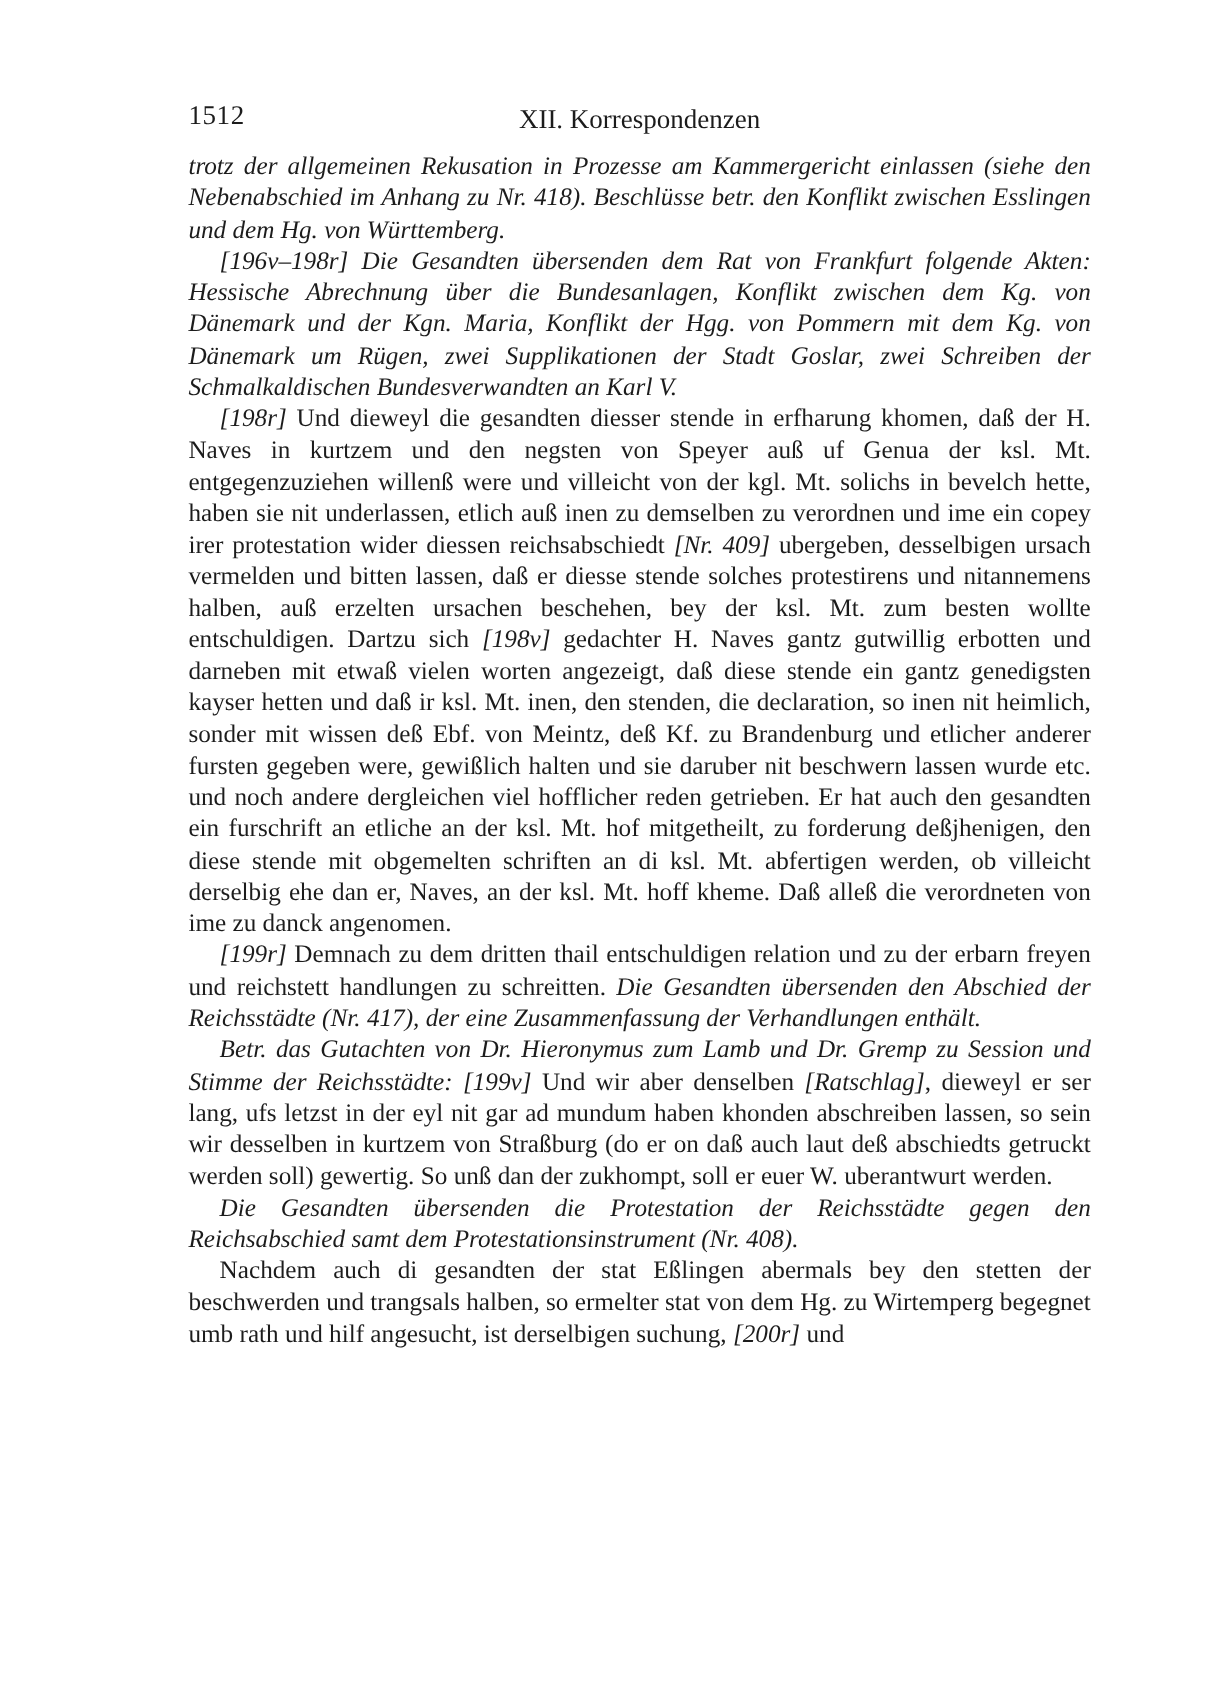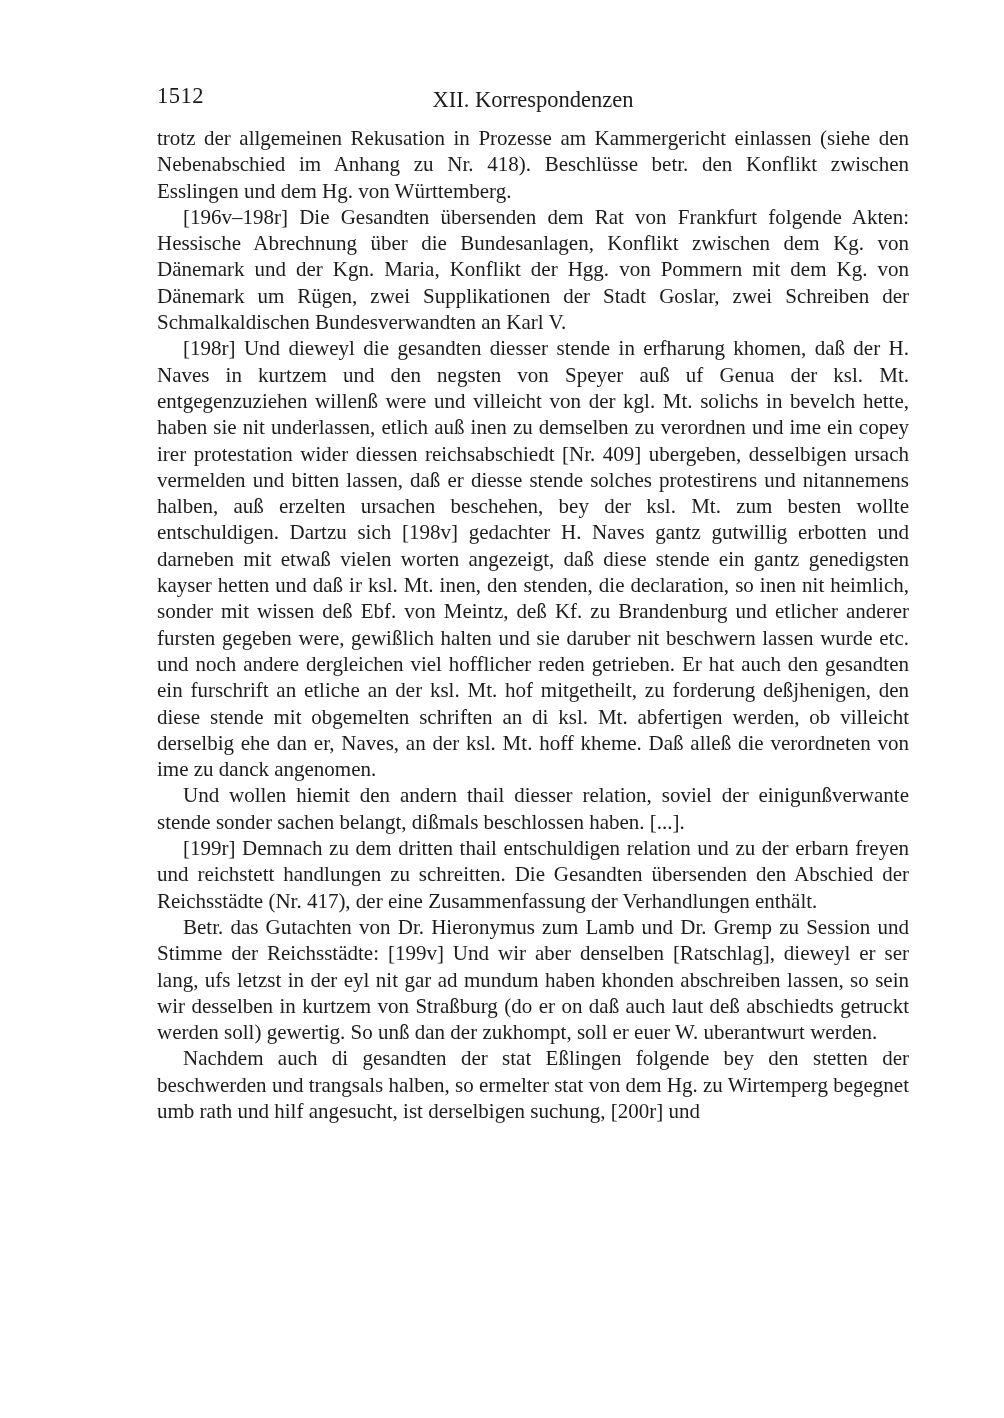--- a/index.html
+++ b/index.html
@@ -53,37 +53,38 @@
     text-rendering:optimizeLegibility;
   }
   .text-body p{
     margin:0;
     padding:0;
   }
   .text-body p.indent{
     text-indent:26px;
   }
   .it{
+    font-style:italic;
   }
   .rm{
     font-style:normal;
   }
 </style>
 </head>
 <body>
 
 <div class="page">
   <div class="text-block">
     <div class="page-header">
       <span class="page-number">1512</span>
       <span class="running-title">XII. Korrespondenzen</span>
     </div>
     <div class="text-body">
         <p class=""><span class="it">trotz der allgemeinen Rekusation in Prozesse am Kammergericht einlassen (siehe den Nebenabschied im Anhang zu Nr. 418). Beschlüsse betr. den Konflikt zwischen Esslingen und dem Hg. von Württemberg.</span></p>
         <p class="indent"><span class="it">[196v–198r] Die Gesandten übersenden dem Rat von Frankfurt folgende Akten: Hessische Abrechnung über die Bundesanlagen, Konflikt zwischen dem Kg. von Dänemark und der Kgn. Maria, Konflikt der Hgg. von Pommern mit dem Kg. von Dänemark um Rügen, zwei Supplikationen der Stadt Goslar, zwei Schreiben der Schmalkaldischen Bundesverwandten an Karl V.</span></p>
         <p class="indent"><span class="it">[198r] </span><span class="rm">Und dieweyl die gesandten diesser stende in erfharung khomen, daß der H. Naves in kurtzem und den negsten von Speyer auß uf Genua der ksl. Mt. entgegenzuziehen willenß were und villeicht von der kgl. Mt. solichs in bevelch hette, haben sie nit underlassen, etlich auß inen zu demselben zu verordnen und ime ein copey irer protestation wider diessen reichsabschiedt </span><span class="it">[Nr. 409]</span><span class="rm"> ubergeben, desselbigen ursach vermelden und bitten lassen, daß er diesse stende solches protestirens und nitannemens halben, auß erzelten ursachen beschehen, bey der ksl. Mt. zum besten wollte entschuldigen. Dartzu sich </span><span class="it">[198v]</span><span class="rm"> gedachter H. Naves gantz gutwillig erbotten und darneben mit etwaß vielen worten angezeigt, daß diese stende ein gantz genedigsten kayser hetten und daß ir ksl. Mt. inen, den stenden, die declaration, so inen nit heimlich, sonder mit wissen deß Ebf. von Meintz, deß Kf. zu Brandenburg und etlicher anderer fursten gegeben were, gewißlich halten und sie daruber nit beschwern lassen wurde etc. und noch andere dergleichen viel hofflicher reden getrieben. Er hat auch den gesandten ein furschrift an etliche an der ksl. Mt. hof mitgetheilt, zu forderung deßjhenigen, den diese stende mit obgemelten schriften an di ksl. Mt. abfertigen werden, ob villeicht derselbig ehe dan er, Naves, an der ksl. Mt. hoff kheme. Daß alleß die verordneten von ime zu danck angenomen.</span></p>
-        <p class="indent"><span class="rm">Und wollen hiemit den andern thail diesser relation, soviel der einigunßverwante stende sonder sachen belangt, dißmals beschlossen haben. </span><span class="it">[...].</span></p>
         <p class="indent"><span class="it">[199r] </span><span class="rm">Demnach zu dem dritten thail entschuldigen relation und zu der erbarn freyen und reichstett handlungen zu schreitten. </span><span class="it">Die Gesandten übersenden den Abschied der Reichsstädte (Nr. 417), der eine Zusammenfassung der Verhandlungen enthält.</span></p>
         <p class="indent"><span class="it">Betr. das Gutachten von Dr. Hieronymus zum Lamb und Dr. Gremp zu Session und Stimme der Reichsstädte: [199v] </span><span class="rm">Und wir aber denselben </span><span class="it">[Ratschlag]</span><span class="rm">, dieweyl er ser lang, ufs letzst in der eyl nit gar ad mundum haben khonden abschreiben lassen, so sein wir desselben in kurtzem von Straßburg (do er on daß auch laut deß abschiedts getruckt werden soll) gewertig. So unß dan der zukhompt, soll er euer W. uberantwurt werden.</span></p>
-        <p class="indent"><span class="rm">Nachdem auch di gesandten der stat Eßlingen folgende bey den stetten der beschwerden und trangsals halben, so ermelter stat von dem Hg. zu Wirtemperg begegnet umb rath und hilf angesucht, ist derselbigen suchung, </span><span class="it">[200r]</span><span class="rm"> und</span></p>
+        <p class="indent"><span class="it">Die Gesandten übersenden die Protestation der Reichsstädte gegen den Reichsabschied samt dem Protestationsinstrument (Nr. 408).</span></p>
+        <p class="indent"><span class="rm">Nachdem auch di gesandten der stat Eßlingen abermals bey den stetten der beschwerden und trangsals halben, so ermelter stat von dem Hg. zu Wirtemperg begegnet umb rath und hilf angesucht, ist derselbigen suchung, </span><span class="it">[200r]</span><span class="rm"> und</span></p>
       </div>
   </div>
 </div>
 
 </body></html>

